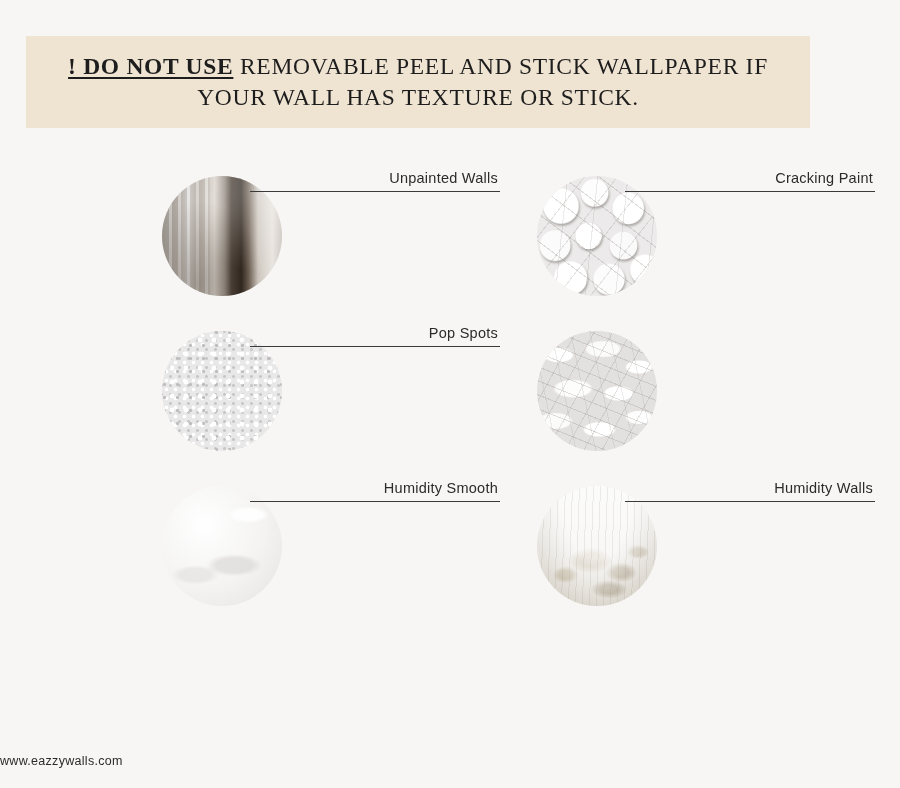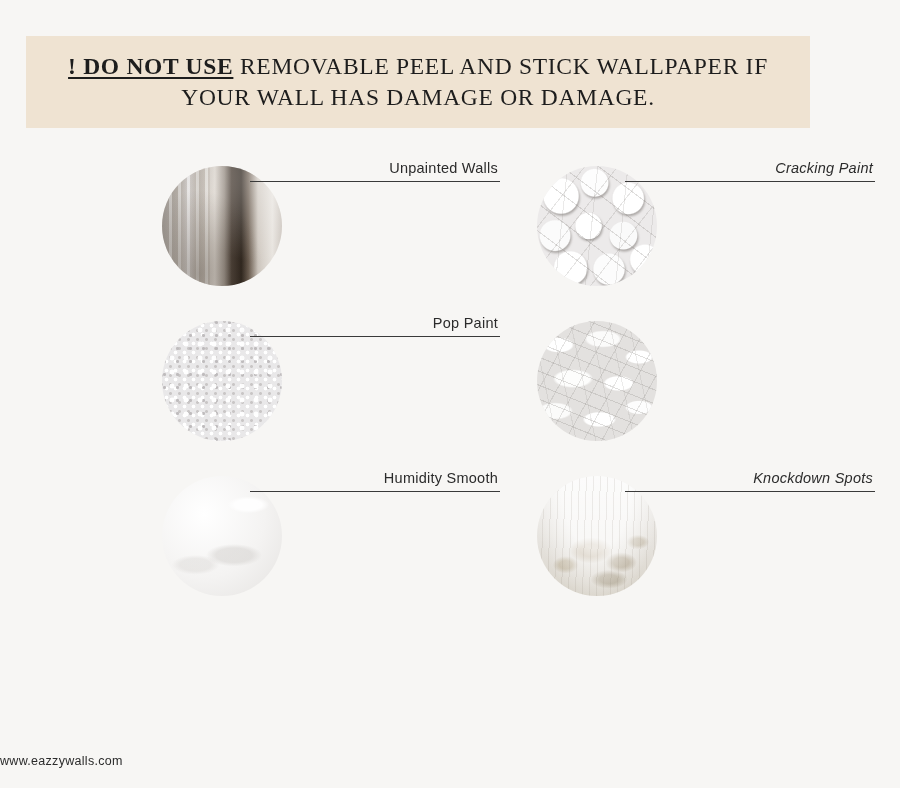--- a/index.html
+++ b/index.html
@@ -41,34 +41,34 @@
   .banner-warn {
     text-decoration: underline;
     text-underline-offset: 3px;
     font-weight: 600;
   }
 
   
   .grid {
     position: absolute;
     left: 0;
-    top: 138px;
+    top: 148px;
     width: 900px;
   }
   .row {
     position: relative;
     height: 155px;
   }
   .item {
     position: absolute;
     width: 380px;
     height: 150px;
   }
   .item.col-left  { left: 130px; }
-  .item.col-right { left: 505px; font-style: italic; }
+  .item.col-right { left: 505px; }
 
   .swatch {
     position: absolute;
     left: 32px;
     top: 28px;
     width: 120px;
     height: 120px;
     border-radius: 50%;
     overflow: hidden;
   }
@@ -318,21 +318,21 @@
       radial-gradient(ellipse at 40% 40%, rgba(255,255,255,0.7) 0 40%, rgba(255,255,255,0) 80%);
   }
 </style>
 </head>
 <body>
 
 <div class="banner">
   <div class="banner-line">
     <span class="banner-warn">! DO NOT USE</span><span> REMOVABLE PEEL AND STICK WALLPAPER IF</span>
   </div>
-  <div class="banner-line">YOUR WALL HAS DAMAGE OR DAMAGE.</div>
+  <div class="banner-line">YOUR WALL HAS TEXTURE OR STICK.</div>
 </div>
 
 <div class="grid">
 
   <div class="row">
     <div class="item col-left">
       <div class="swatch">
         <div class="tex tex-unpainted"></div>
       </div>
       <div class="label-wrap">
@@ -351,21 +351,21 @@
       </div>
     </div>
   </div>
 
   <div class="row">
     <div class="item col-left">
       <div class="swatch">
         <div class="tex tex-popcorn"></div>
       </div>
       <div class="label-wrap">
-        <span class="label">Pop Paint</span>
+        <span class="label">Pop Spots</span>
         <span class="rule"></span>
       </div>
     </div>
 
     <div class="item col-right">
       <div class="swatch">
         <div class="tex tex-knockdown"></div>
       </div>
     </div>
   </div>
@@ -379,21 +379,21 @@
         <span class="label">Humidity Smooth</span>
         <span class="rule"></span>
       </div>
     </div>
 
     <div class="item col-right">
       <div class="swatch">
         <div class="tex tex-humidity"></div>
       </div>
       <div class="label-wrap">
-        <span class="label">Knockdown Spots</span>
+        <span class="label">Humidity Walls</span>
         <span class="rule"></span>
       </div>
     </div>
   </div>
 
 
 </div>
 
 <div class="footer">www.eazzywalls.com</div>
 

